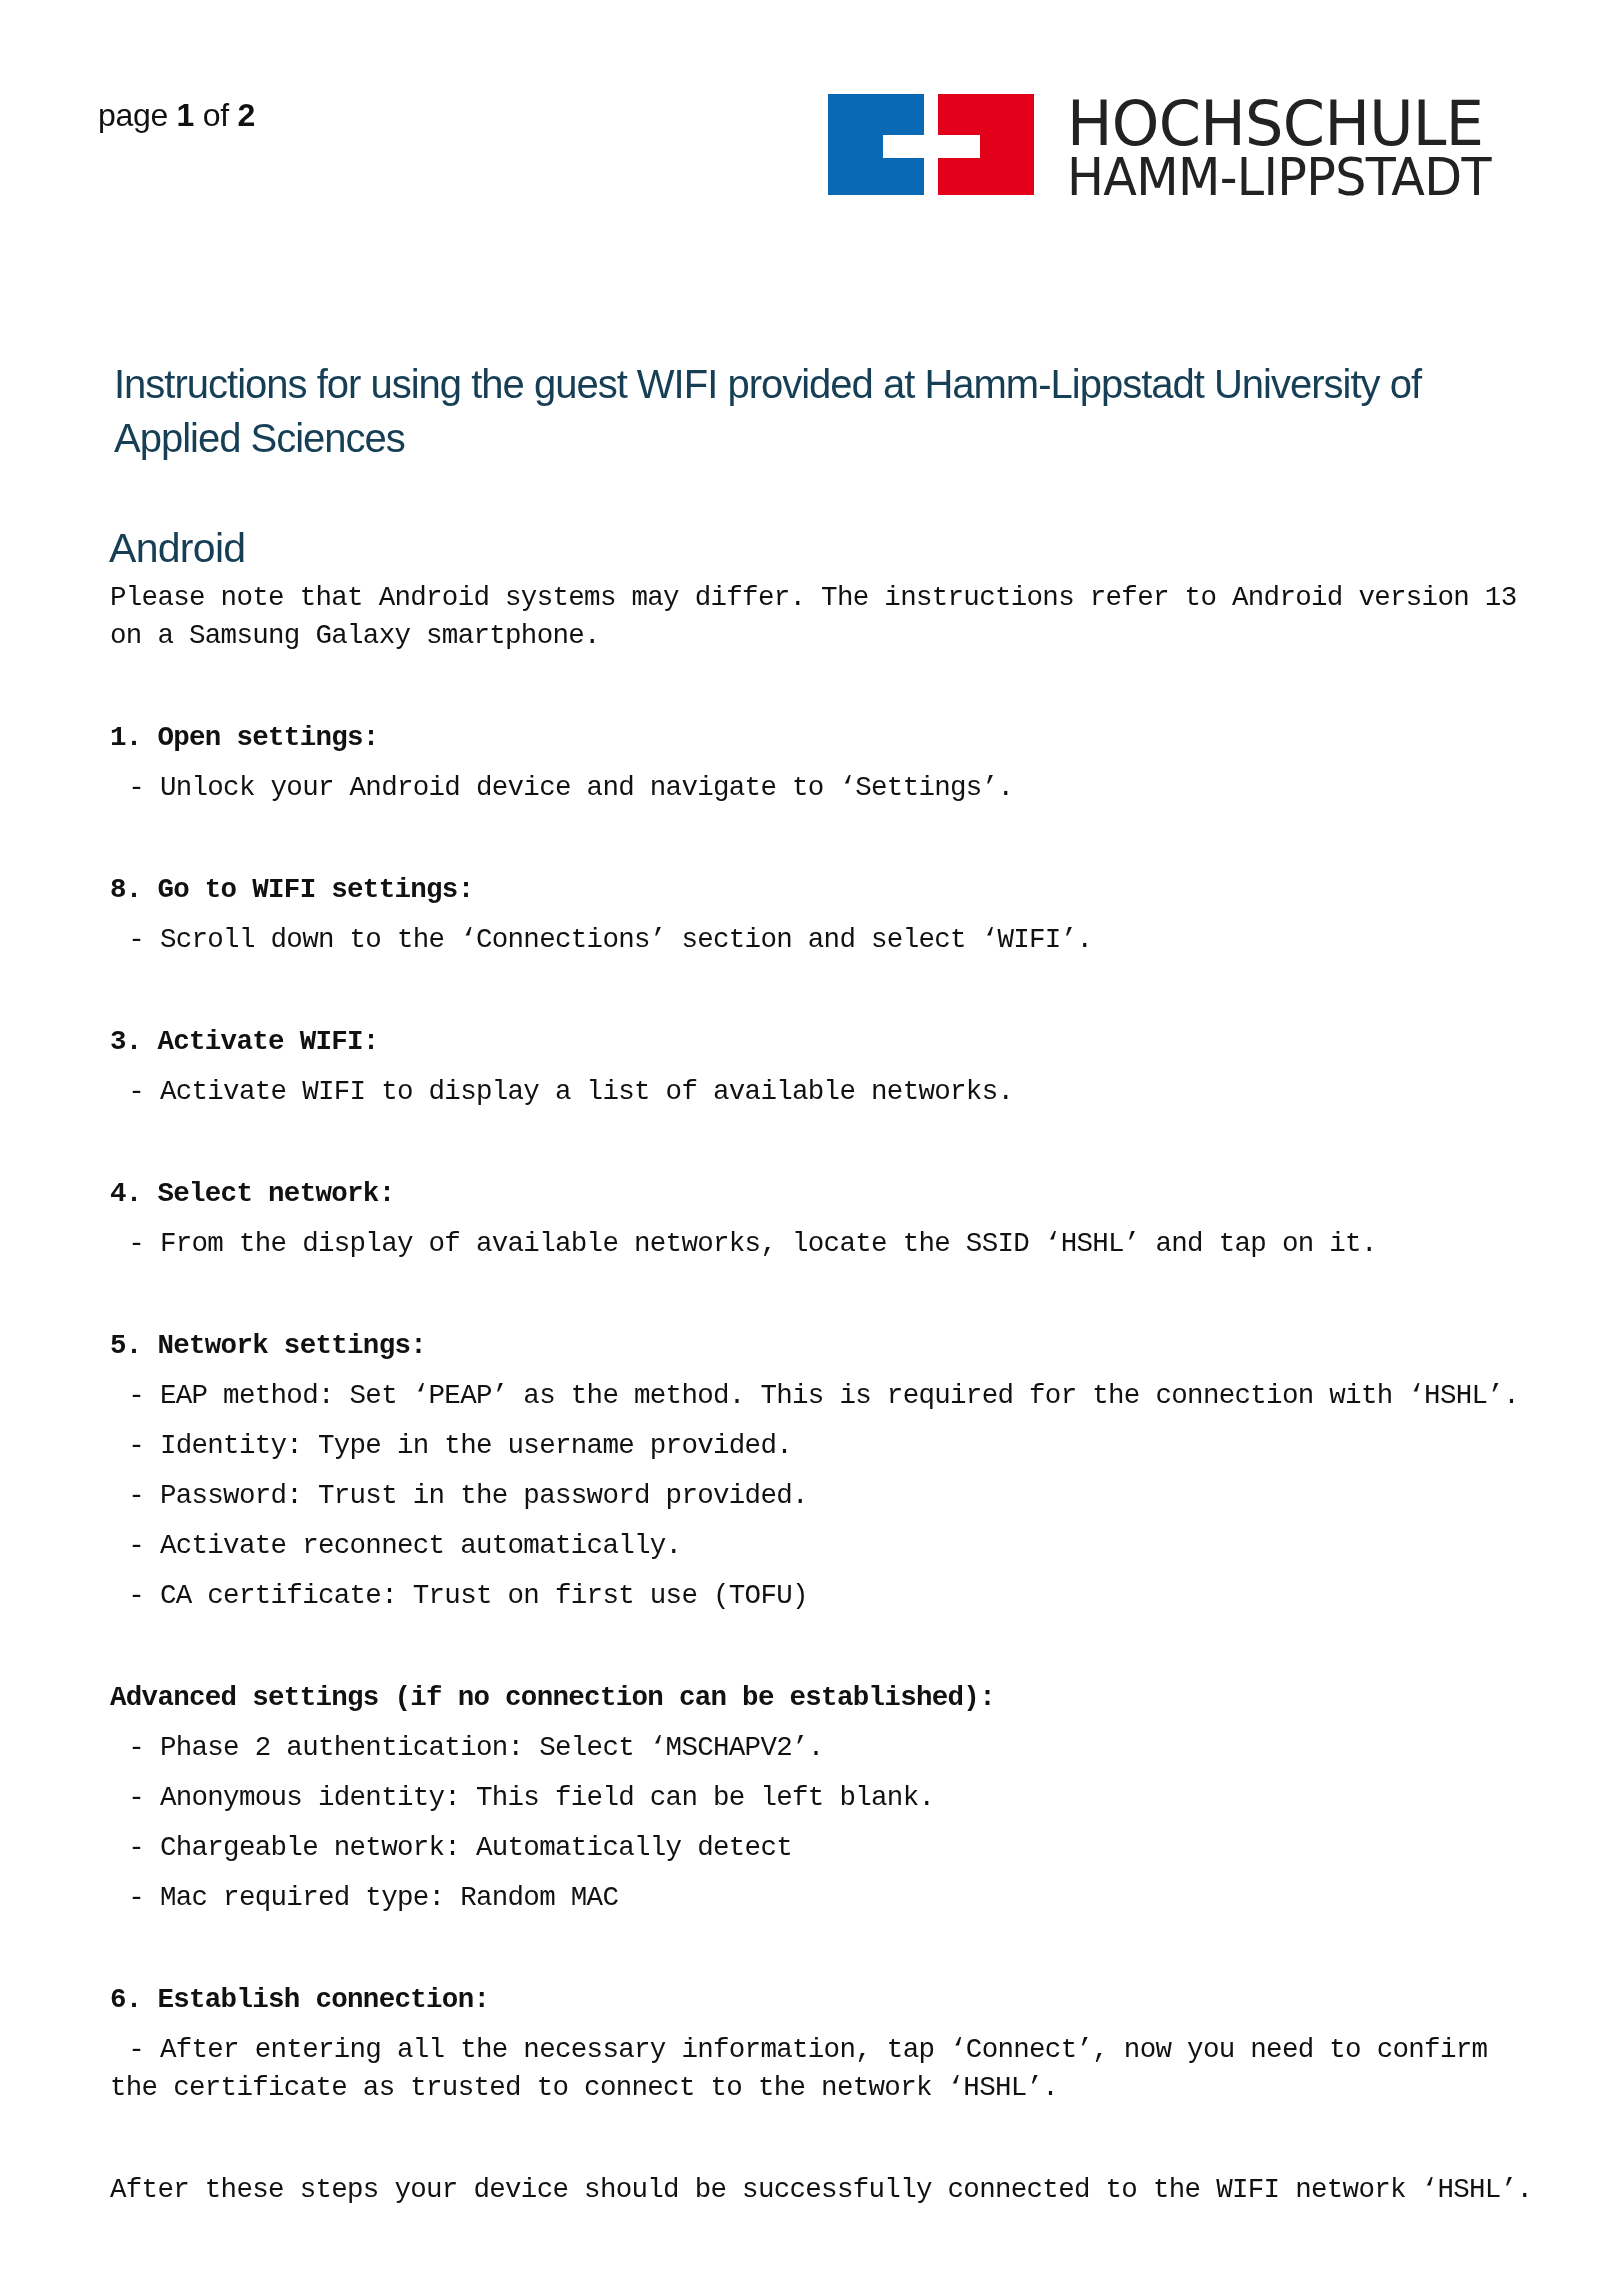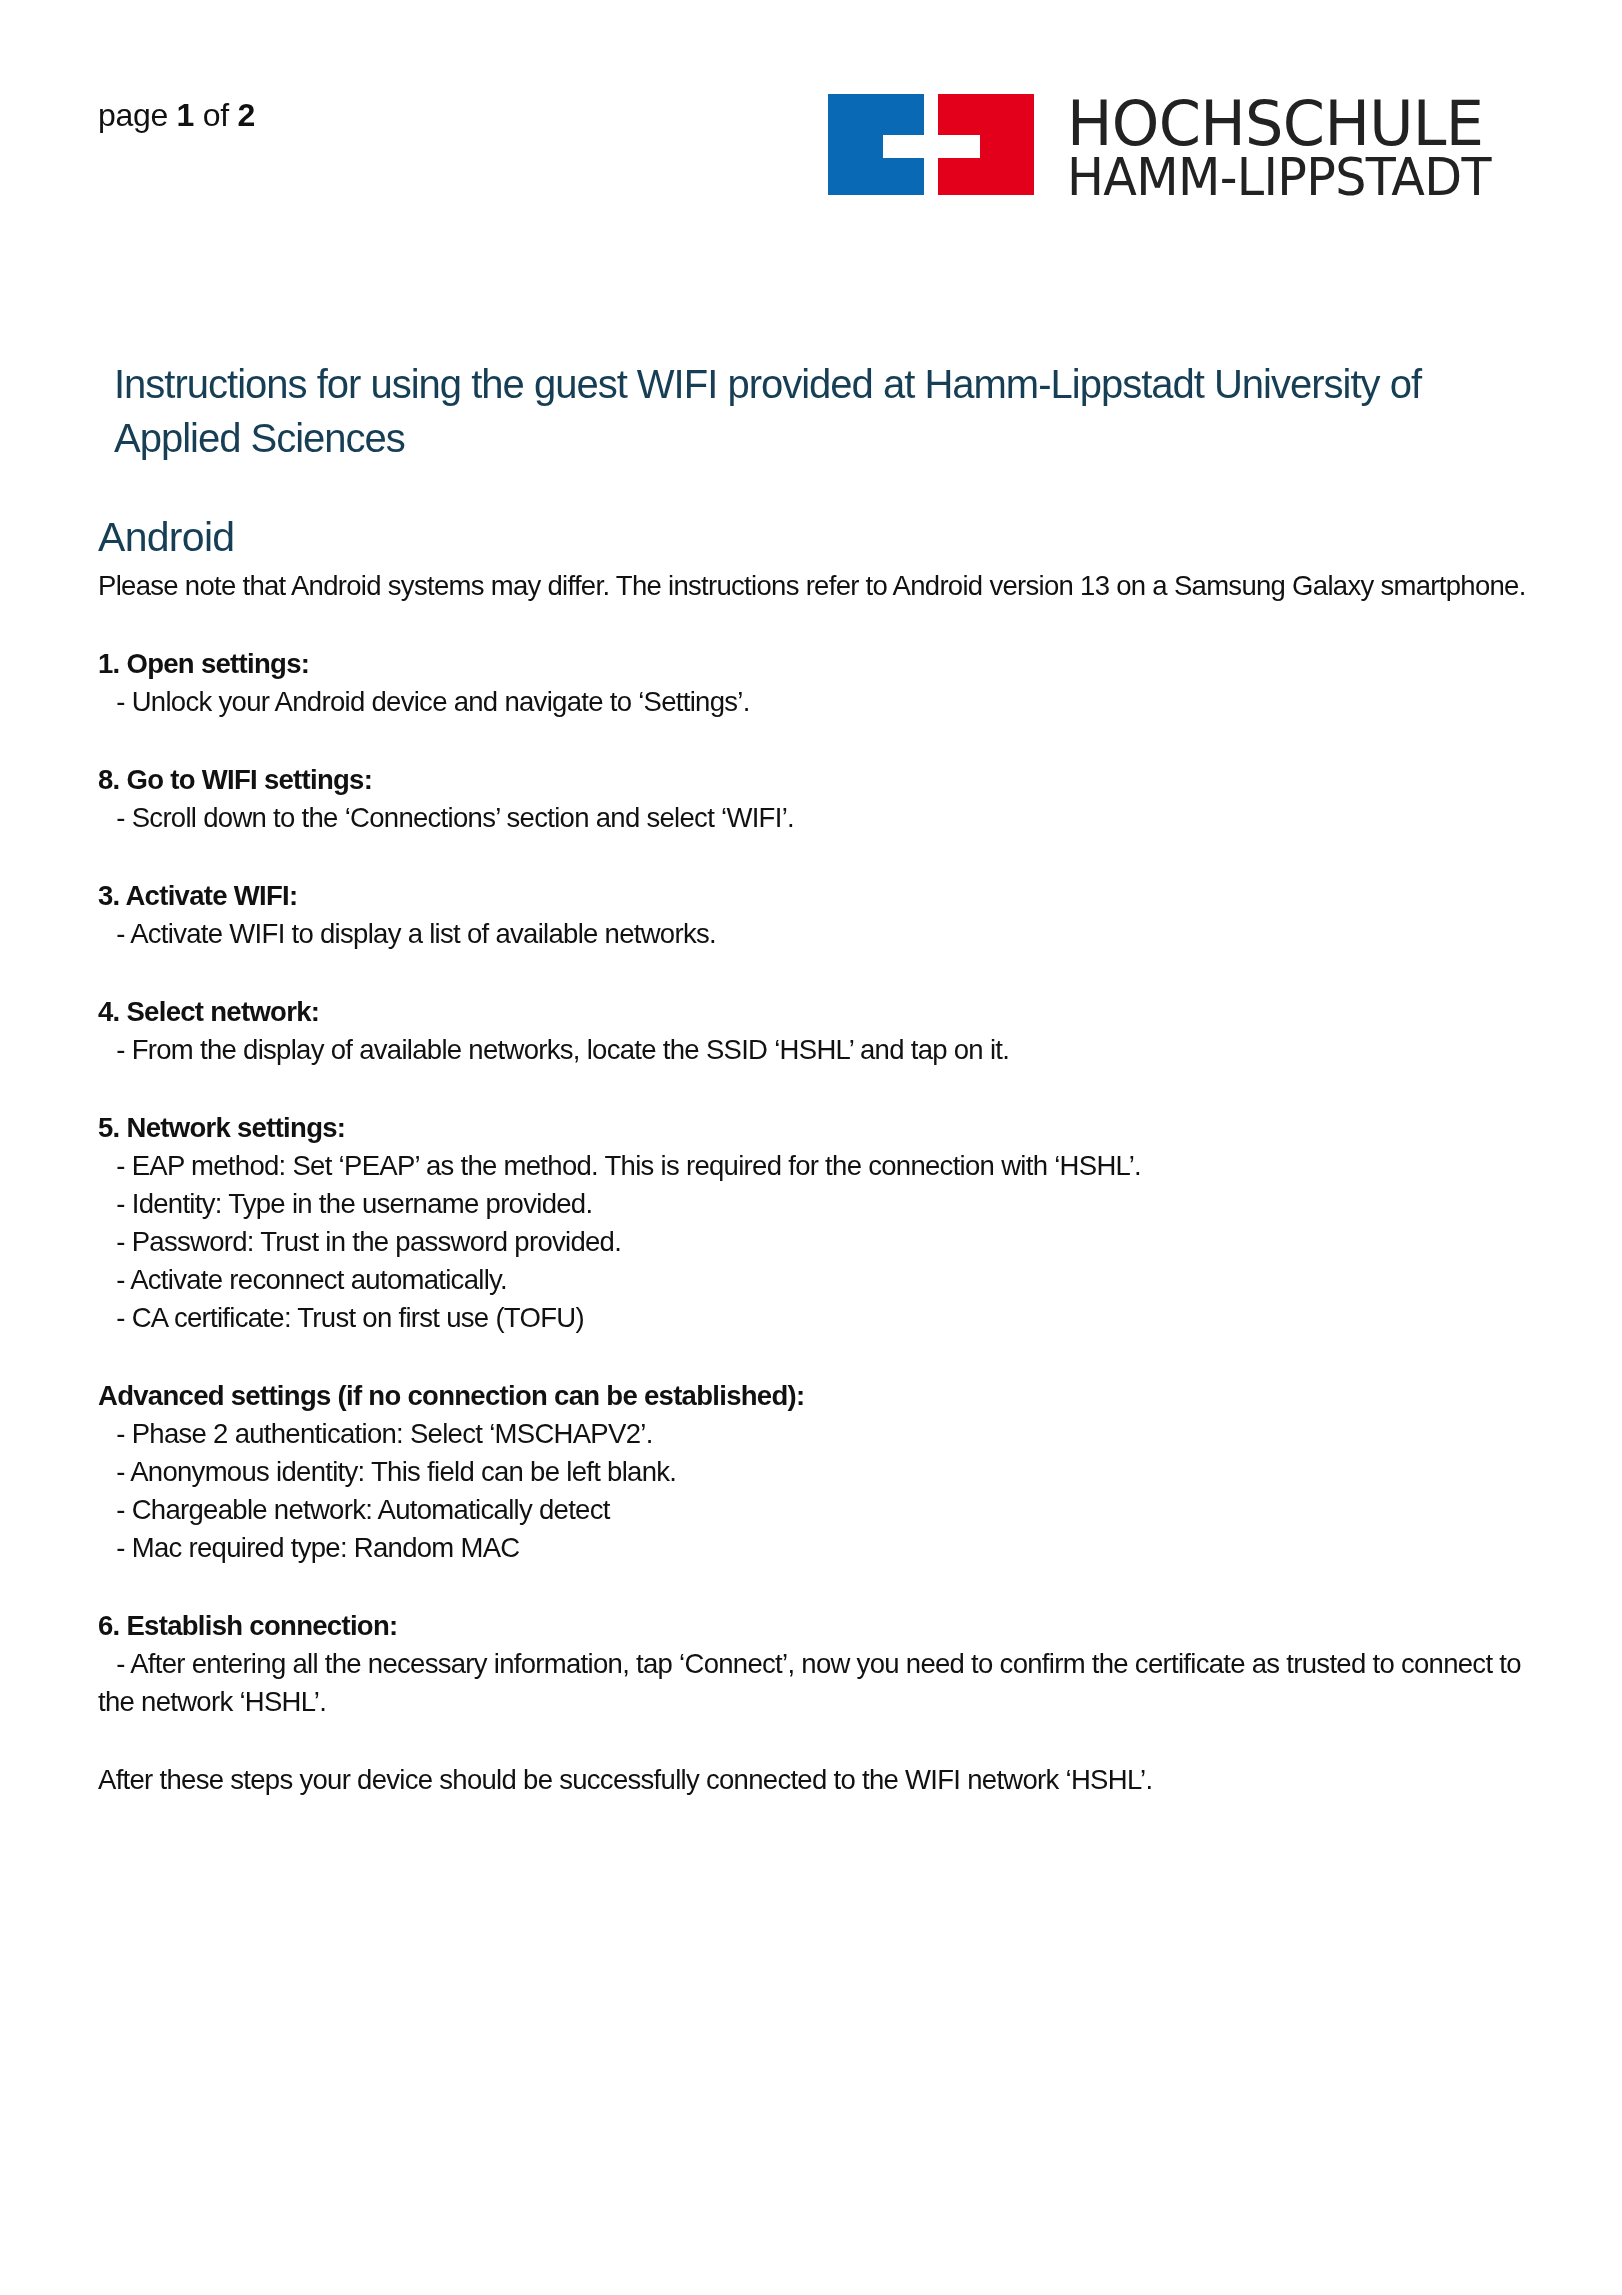--- a/index.html
+++ b/index.html
@@ -10,25 +10,25 @@
   .logo { position: absolute; left: 828px; top: 92px; width: 707px; height: 108px; }
   .logo .blue { position: absolute; left: 0; top: 2px; width: 96px; height: 101px; background: #0A69B4; }
   .logo .red { position: absolute; left: 110px; top: 2px; width: 96px; height: 101px; background: #E2001A; }
   .logo .bar { position: absolute; left: 55px; top: 43px; width: 97px; height: 23px; background: #ffffff; }
   .logo .txt { position: absolute; left: 239px; color: #222222; font-family: "DejaVu Sans", sans-serif;
                font-weight: normal; white-space: nowrap; letter-spacing: -0.7px; }
   .logo .t1 { top: -5.2px; font-size: 63px; transform: scaleX(0.96); transform-origin: left top; }
   .logo .t2 { top: 55px; font-size: 52px; transform: scaleX(0.945); transform-origin: left top; }
   .title { position: absolute; left: 98px; top: 341px; width: 1441px; font-size: 40px; line-height: 54px;
            color: #163E55; letter-spacing: -1px; margin: 16px; font-weight: normal; }
-  .h2 { position: absolute; left: 98px; top: 514px; font-size: 41px; color: #163E55; margin: 0;
+  .h2 { position: absolute; left: 98px; top: 514px; font-size: 41px; color: #163E55; margin: 11px;
         font-weight: normal; letter-spacing: -0.7px; }
   .content { position: absolute; left: 98px; top: 567px; width: 1454px; font-size: 27.5px; line-height: 38px;
              letter-spacing: -0.7px; }
-  .content p { margin: 0; }
+  .content p { margin: 12px; font-family: Liberation Mono, monospace; }
   .content .gap { height: 40px; }
   .content .b { font-weight: bold; }
   .content .ind { padding-left: 18.3px; }
 </style>
 </head>
 <body>
 
 <div class="page-num">
   <span>page</span>
   <b>1</b>

